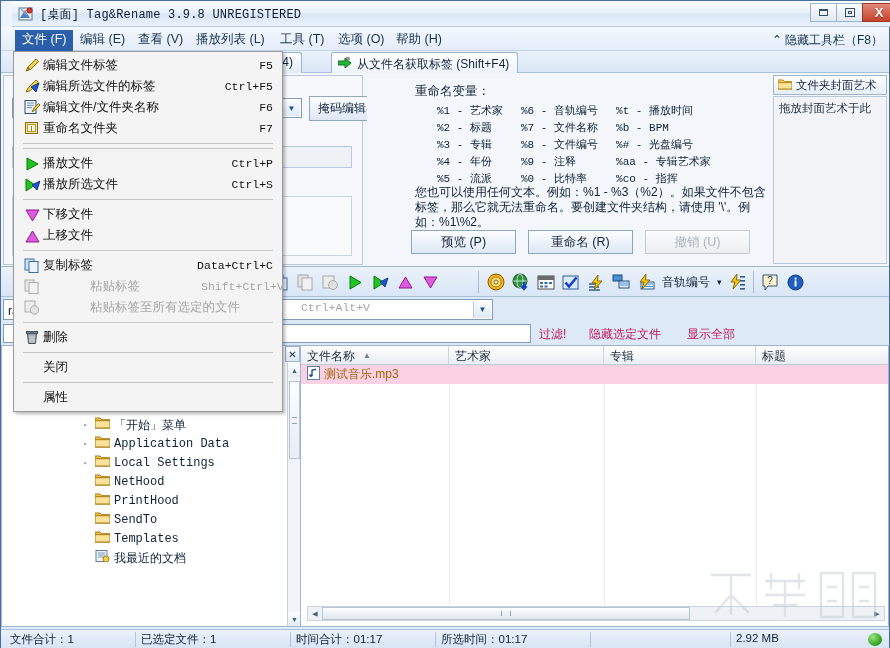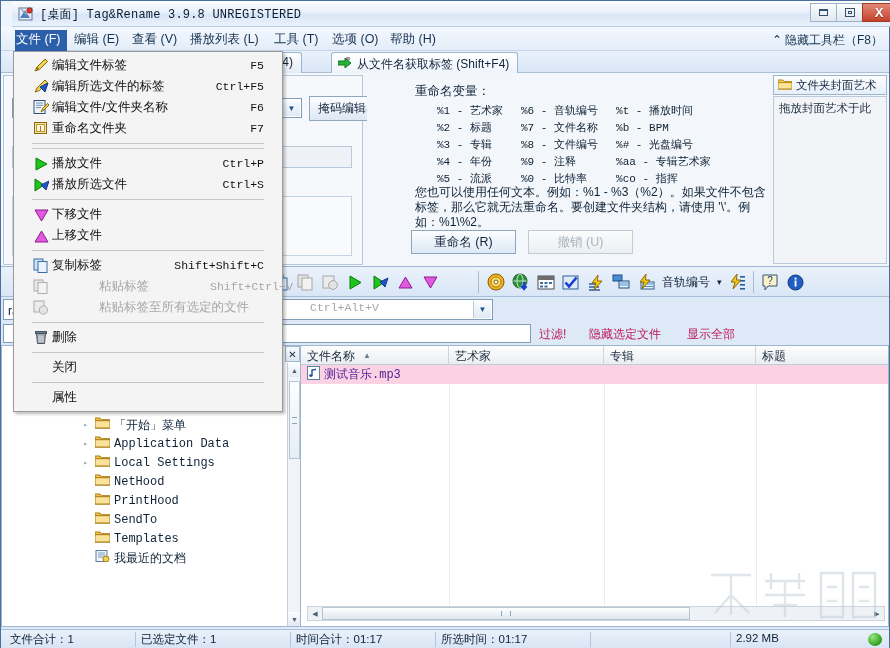--- a/index.html
+++ b/index.html
@@ -27,21 +27,21 @@
     display:flex;align-items:center;justify-content:center;box-sizing:border-box;}
   .winbtn.close{background:linear-gradient(#e08a78,#c4412a);border-color:#a03a25;width:34px;}
   .winbtn .g{width:9px;height:7px;border:1px solid #33506e;border-top-width:2px;box-sizing:border-box;}
   .winbtn .g2{width:10px;height:9px;border:1px solid #33506e;box-sizing:border-box;position:relative;}
   .winbtn .g2:after{content:"";position:absolute;left:2px;top:2px;right:2px;bottom:2px;border:1px solid #33506e;}
   .winbtn.close .x{color:#fff;font-size:13px;font-weight:bold;line-height:1;text-shadow:0 1px 0 #7d2313;}
 
   
   .menubar{position:absolute;left:0;top:26px;width:888px;height:24px;
     background:linear-gradient(#f4f9ff,#e3ecf8);border-bottom:1px solid #c3d4e6;box-sizing:border-box;}
-  .menubar .mi{position:absolute;top:3px;height:36px;padding:1px 7px 0 1px;font-size:12.5px;color:#14304f;
+  .menubar .mi{position:absolute;top:3px;height:36px;padding:1px 7px 0 7px;font-size:12.5px;color:#14304f;
     white-space:nowrap;box-sizing:border-box;}
   .menubar .mi.active{background:#2b5faa;color:#fff;}
   .hidetb{position:absolute;right:6px;top:5px;font-size:12px;color:#14304f;white-space:nowrap;}
   .hidetb .chev{margin-right:3px;}
 
   
   .tabrow{position:absolute;left:0;top:50px;width:888px;height:22px;
     background:linear-gradient(#e9f1fb,#dbe7f6);border-bottom:1px solid #a9c0d8;box-sizing:border-box;}
   .tab{position:absolute;top:1px;height:21px;padding:2px 8px 0 6px;box-sizing:border-box;
     border:1px solid #9db6cf;border-bottom:none;background:linear-gradient(#fdfefe,#e3ecf7);
@@ -132,21 +132,21 @@
 
   .rightpane{position:absolute;left:300px;top:344px;width:588px;height:282px;background:#ffffff;
     border:1px solid #9eb6cf;border-left:none;box-sizing:border-box;overflow:hidden;}
   .lvhead{position:absolute;left:0;top:0;width:588px;height:19px;background:linear-gradient(#fdfdfd,#eaeef3);
     border-bottom:1px solid #c3cdd7;box-sizing:border-box;display:flex;}
   .lvhead .col{height:19px;border-right:1px solid #ccd5de;box-sizing:border-box;padding:2px 0 0 6px;
     font-size:12px;color:#1b2b3c;position:relative;white-space:nowrap;}
   .lvhead .col .sortarr{position:absolute;font-size:8px;color:#6a8096;}
   .lvrow{position:absolute;left:0;width:588px;height:19px;display:flex;align-items:center;gap:4px;padding-left:6px;box-sizing:border-box;}
   .lvrow.sel{background:#fbd2e4;}
-  .lvrow .fname{font-size:12px;color:#4c1d95;white-space:nowrap;font-family:Liberation Mono, monospace;}
+  .lvrow .fname{font-size:12px;color:#a16207;white-space:nowrap;}
   .lvgrid{position:absolute;top:19px;left:0;width:588px;height:240px;}
   .lvgrid .vline{position:absolute;top:0;width:1px;height:240px;background:#e7ebef;}
 
   .hscroll{position:absolute;left:306px;top:605px;width:578px;height:15px;background:#eef2f6;box-sizing:border-box;
     border:1px solid #ccd5de;display:flex;align-items:center;}
   .hscroll .ar{width:14px;height:13px;display:flex;align-items:center;justify-content:center;font-size:7px;color:#4a6072;}
   .hscroll .thumb{height:13px;background:linear-gradient(#fdfeff,#dfe7ef);border:1px solid #b6c5d4;box-sizing:border-box;
     display:flex;align-items:center;justify-content:center;}
   .hscroll .thumb .grip{width:8px;height:5px;border-left:1px solid #8fa3b6;border-right:1px solid #8fa3b6;}
 
@@ -155,21 +155,21 @@
     border-top:1px solid #a9c0d8;box-sizing:border-box;}
   .status .cell{position:absolute;top:2px;height:15px;border-left:1px solid #b3c5d8;padding-left:5px;box-sizing:border-box;
     font-size:11.5px;color:#0d2136;white-space:nowrap;font-family:"Liberation Sans","DejaVu Sans",sans-serif;}
   .status .cell.first{border-left:none;}
   .status .led{position:absolute;right:7px;top:3px;width:14px;height:13px;border-radius:50%;
     background:radial-gradient(circle at 35% 30%,#9de67e,#29a01b 70%,#177c10);}
 
   
   .dropdown{position:absolute;left:12px;top:50px;width:270px;
     background:#f4f4f4;border:1px solid #9a9a9a;box-shadow:2px 2px 3px rgba(0,0,0,.28);
-    padding:3px 12px;box-sizing:border-box;z-index:50;}
+    padding:3px 3px;box-sizing:border-box;z-index:50;}
   .ditem{position:relative;height:21px;display:flex;align-items:center;padding:0 6px 0 4px;box-sizing:border-box;}
   .ditem .dic{width:22px;height:18px;display:flex;align-items:center;justify-content:center;flex:0 0 22px;}
   .ditem .dlbl{font-size:12.5px;color:#101010;white-space:nowrap;}
   .ditem .dacc{margin-left:auto;font-size:11.5px;color:#101010;white-space:nowrap;
     font-family:"Liberation Mono","DejaVu Sans Mono",monospace;padding-left:14px;}
   .ditem.dis .dlbl,.ditem.dis .dacc{color:#a6a6a6;margin-left:47px;}
   .dsep{height:1px;background:#c6c6c6;margin:4px 6px 4px 6px;}
 
   .wm{position:absolute;right:6px;bottom:20px;width:180px;height:62px;opacity:.5;pointer-events:none;}
   .wm-sub{position:absolute;right:10px;bottom:2px;font-size:9px;color:#9aa8b5;letter-spacing:.4px;}
@@ -273,20 +273,21 @@
           <tr>
             <td>%5 - 流派</td>
             <td class="c2">%0 - 比特率</td>
             <td class="c3">%co - 指挥</td>
           </tr>
         </tbody>
           </table>
       </div>
       <div class="vp-note">您也可以使用任何文本。例如：%1 - %3（%2）。如果文件不包含标签，那么它就无法重命名。要创建文件夹结构，请使用 '\'。例如：%1\%2。</div>
       <div class="vp-buttons">
+        <div class="b">预览 (P)</div>
         <div class="b">重命名 (R)</div>
         <div class="b dis">撤销 (U)</div>
       </div>
     </div>
 
     <div class="coverpanel">
       <div class="cover-head">
         <span>
           <svg width="14" height="12" viewBox="0 0 14 12">
               <path d="M0 2h5l1.4 1.6H14V11H0z" fill="#f4cf63" stroke="#b58a18"></path>
@@ -721,21 +722,21 @@
     <div class="dsep"></div>
 
     <div class="ditem">
       <span class="dic">
         <svg width="16" height="15" viewBox="0 0 16 15">
             <rect x="1" y="1" width="9" height="11" fill="#cfe2f7" stroke="#3a6ea5"></rect>
             <rect x="5" y="3.5" width="9" height="11" fill="#eaf3fd" stroke="#3a6ea5"></rect>
           </svg>
       </span>
       <span class="dlbl">复制标签</span>
-      <span class="dacc">Shift+Shift+C</span>
+      <span class="dacc">Data+Ctrl+C</span>
     </div>
 
     <div class="ditem dis">
       <span class="dic">
         <svg width="16" height="15" viewBox="0 0 16 15">
             <rect x="1" y="1" width="9" height="11" fill="#e8e8e8" stroke="#acacac"></rect>
             <rect x="5" y="3.5" width="9" height="11" fill="#f3f3f3" stroke="#acacac"></rect>
           </svg>
       </span>
       <span class="dlbl">粘贴标签</span>

